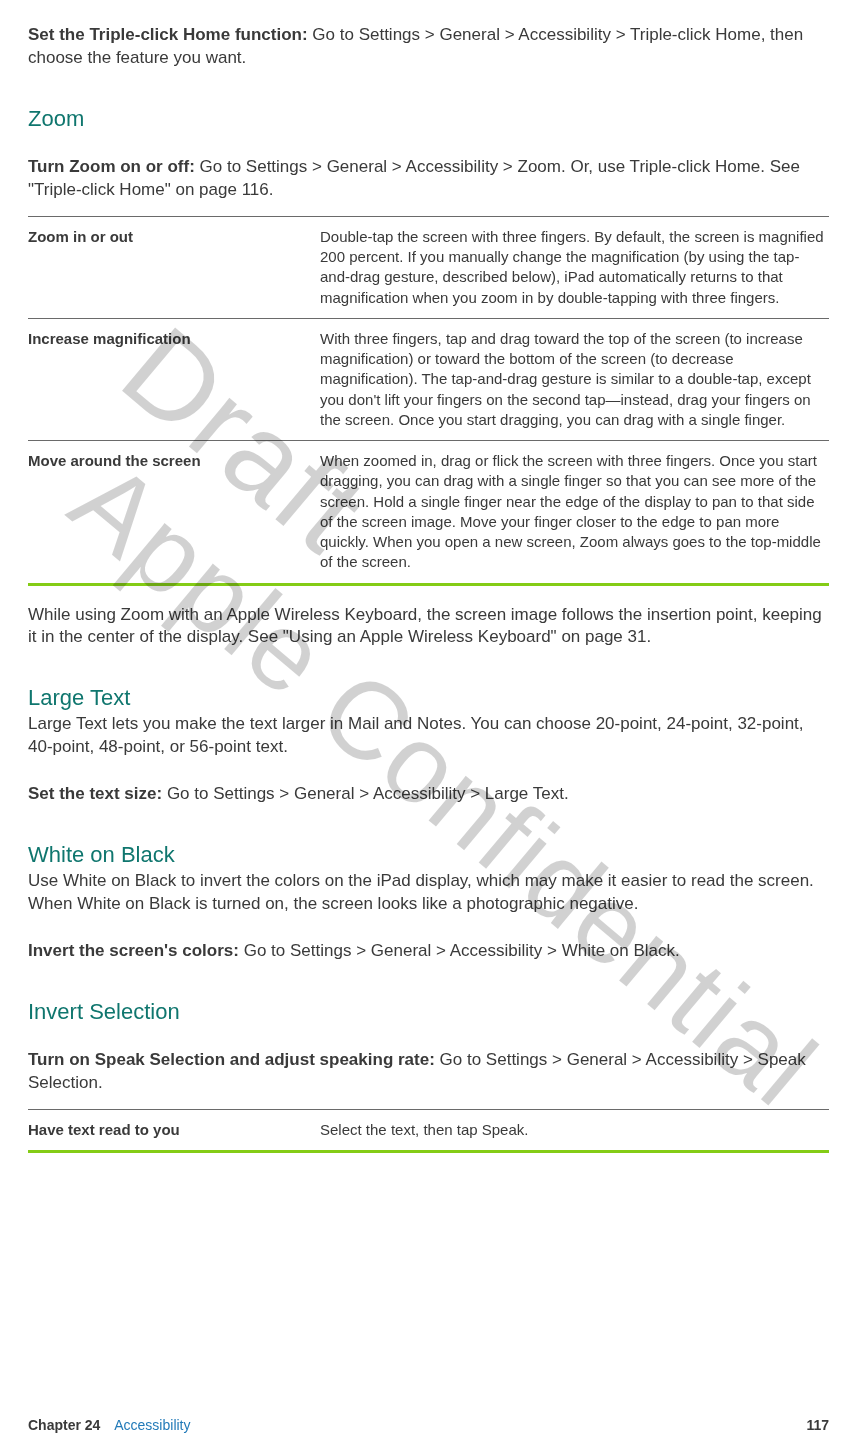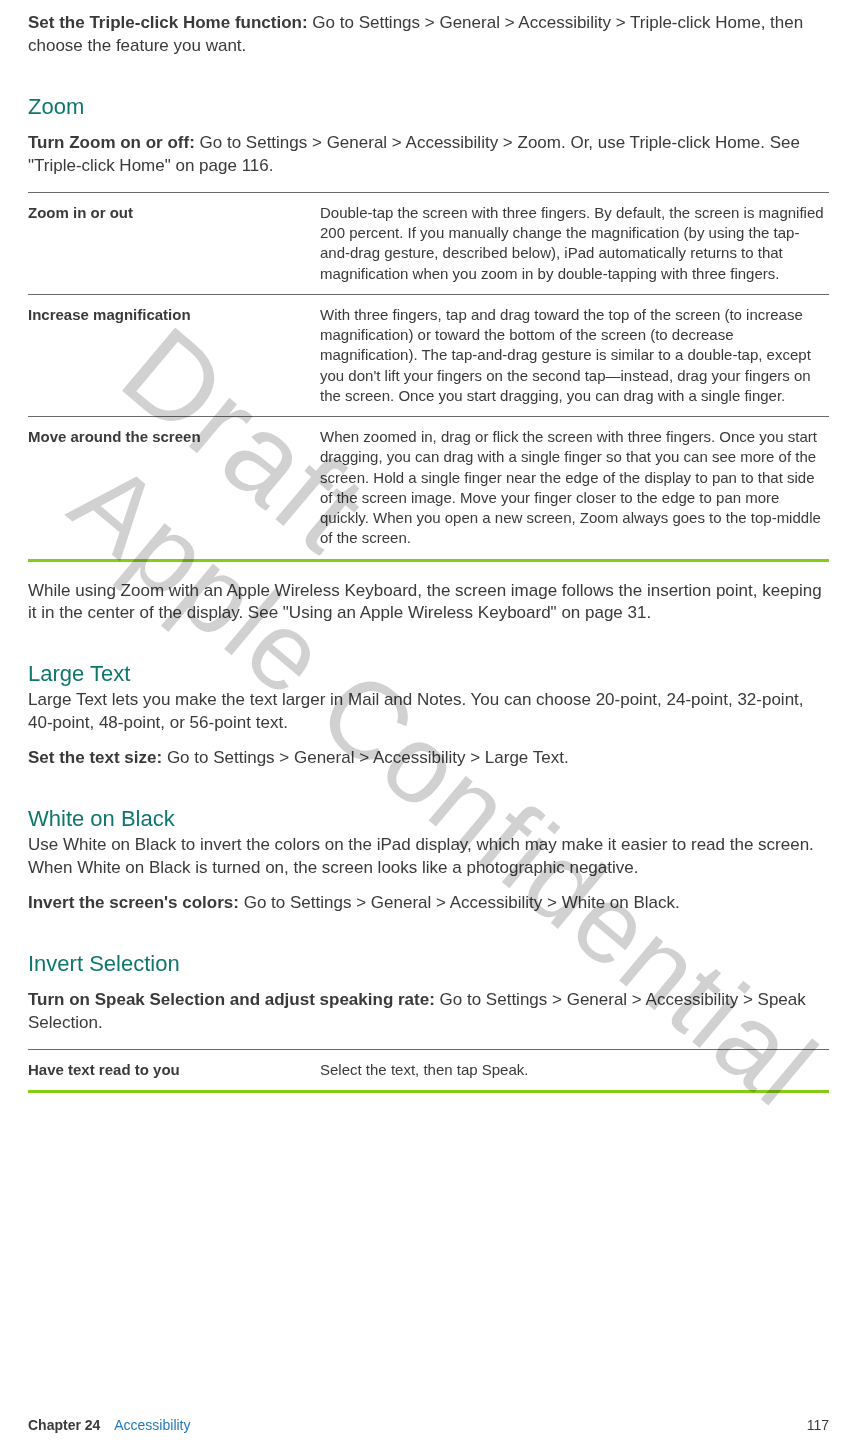--- a/index.html
+++ b/index.html
@@ -25,21 +25,21 @@
   .bold {
     font-weight: 700;
   }
   .section-heading {
     color: #0f766e;
     font-size: 22px;
     font-weight: 400;
     margin: 36px 0 2px 0;
   }
   .instr {
-    margin-top: 12px;
+    margin-top: 24px;
   }
   .instr-lead {
     font-weight: 700;
   }
   table.info {
     width: 100%;
     border-collapse: collapse;
     margin-top: 14px;
     font-size: 15px;
   }
@@ -70,21 +70,21 @@
     font-size: 14px;
   }
   .footer .left {
     color: #3a3a3a;
   }
   .footer .left .chapname {
     color: #227ab8;
     margin-left: 10px;
   }
   .footer .right {
-    font-weight: 400;
+    font-weight: 700;
     color: #3a3a3a;
   }
   .watermark {
     position: absolute;
     pointer-events: none;
     color: rgba(0,0,0,0.18);
     font-weight: 400;
   }
   .wm-draft {
     font-size: 120px;

